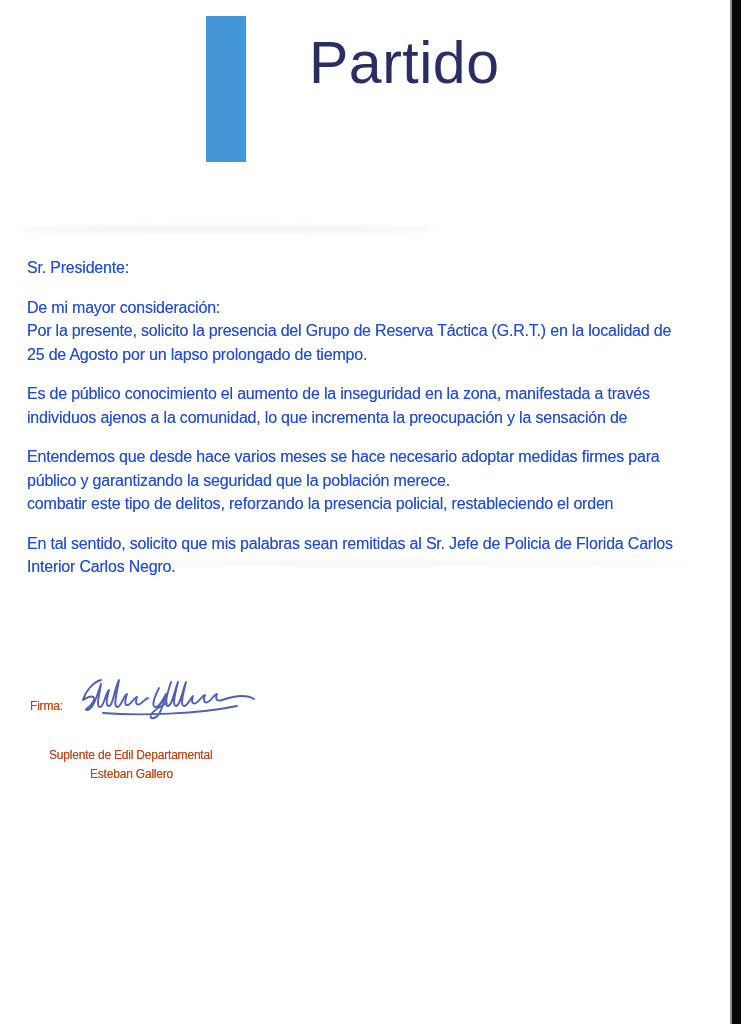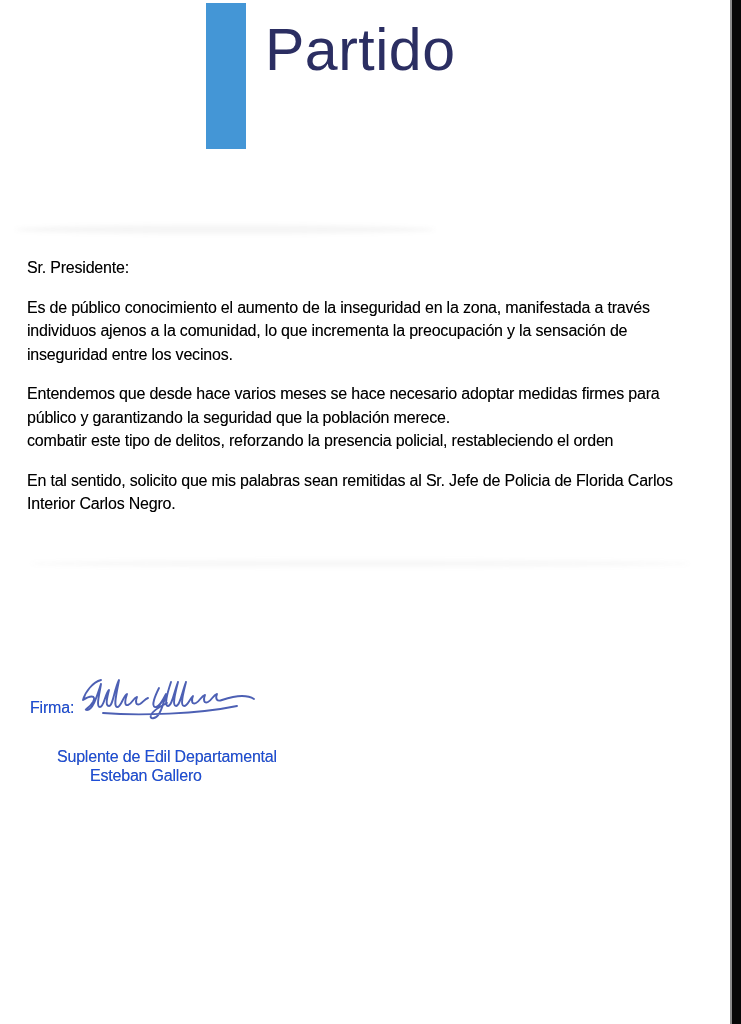--- a/index.html
+++ b/index.html
@@ -12,46 +12,46 @@
   .scan-strip-right {
     position:absolute; top:0; right:0; width:9px; height:1024px;
     background:#070707; border-left:2px solid #8a8a8a;
   }
   
   .smudge { position:absolute; background:rgba(90,90,90,0.06); filter:blur(2px); border-radius:50%; }
   .smudge-1 { left:15px; top:225px; width:420px; height:9px; }
   .smudge-2 { left:30px; top:560px; width:660px; height:7px; background:rgba(90,90,90,0.05); }
 
   
-  .logo { position:absolute; left:206px; top:3px; display:flex; }
+  .logo { position:absolute; left:206px; top:16px; display:flex;gap:44px; }
   .logo-bar { width:40px; height:146px; background:#4496d6; }
   .logo-text {
     margin-left:19px; margin-top:20px;
     color:#2b2e62; font-size:59px; line-height:54px; letter-spacing:0.5px;
   }
   .logo-line1 { font-weight:400; display:block; }
   .logo-line2 { font-weight:700; display:block; letter-spacing:0.8px; }
 
   
   .letter-body {
     position:absolute; left:27px; top:256px; width:695px;
-    color:#000000; font-size:16px; line-height:23.5px; letter-spacing:-0.2px;
+    color:#1d4ed8; font-size:16px; line-height:23.5px; letter-spacing:-0.2px;
     text-shadow:0 0 0.6px rgba(70,70,70,0.55);
   }
   .para { margin:0 0 16px 0; padding:0; }
   .ln { display:block; white-space:nowrap; }
 
   
   .signature-block { position:absolute; left:27px; top:666px; width:320px; height:110px;
-    color:#1d4ed8; font-size:16px; letter-spacing:-0.2px;
+    color:#c2410c; font-size:12px; letter-spacing:-0.2px;
     text-shadow:0 0 0.6px rgba(70,70,70,0.55); }
   .signature-scribble { position:absolute; left:52px; top:0px; }
   .signature-label { position:absolute; left:3px; top:33px; }
   .signer-name { position:absolute; left:63px; top:59px;margin-top:42px; }
-  .signer-role { position:absolute; left:30px; top:82px; }
+  .signer-role { position:absolute; left:22px; top:82px; }
 </style>
 </head>
 <body>
 
 <div class="page">
 
   <div class="scan-strip-right"></div>
   <div class="smudge smudge-1"></div>
   <div class="smudge smudge-2"></div>
 
@@ -60,25 +60,29 @@
     <div class="logo-text">
       <span class="logo-line1">Partido</span>
     </div>
   </header>
 
   <main class="letter-body">
     <p class="para">
       <span class="ln">Sr. Presidente:</span>
     </p>
 
+    <p class="para">
+      <span class="ln">De mi mayor consideración:</span>
+      <span class="ln">Por la presente, solicito la presencia del Grupo de Reserva Táctica (G.R.T.) en la localidad de</span>
+      <span class="ln">25 de Agosto por un lapso prolongado de tiempo.</span>
+    </p>
 
     <p class="para">
       <span class="ln">Es de público conocimiento el aumento de la inseguridad en la zona, manifestada a través</span>
       <span class="ln">individuos ajenos a la comunidad, lo que incrementa la preocupación y la sensación de</span>
-      <span class="ln">inseguridad entre los vecinos.</span>
     </p>
 
     <p class="para">
       <span class="ln">Entendemos que desde hace varios meses se hace necesario adoptar medidas firmes para</span>
       <span class="ln">público y garantizando la seguridad que la población merece.</span>
       <span class="ln">combatir este tipo de delitos, reforzando la presencia policial, restableciendo el orden</span>
     </p>
 
     <p class="para">
       <span class="ln">En tal sentido, solicito que mis palabras sean remitidas al Sr. Jefe de Policia de Florida Carlos</span>

